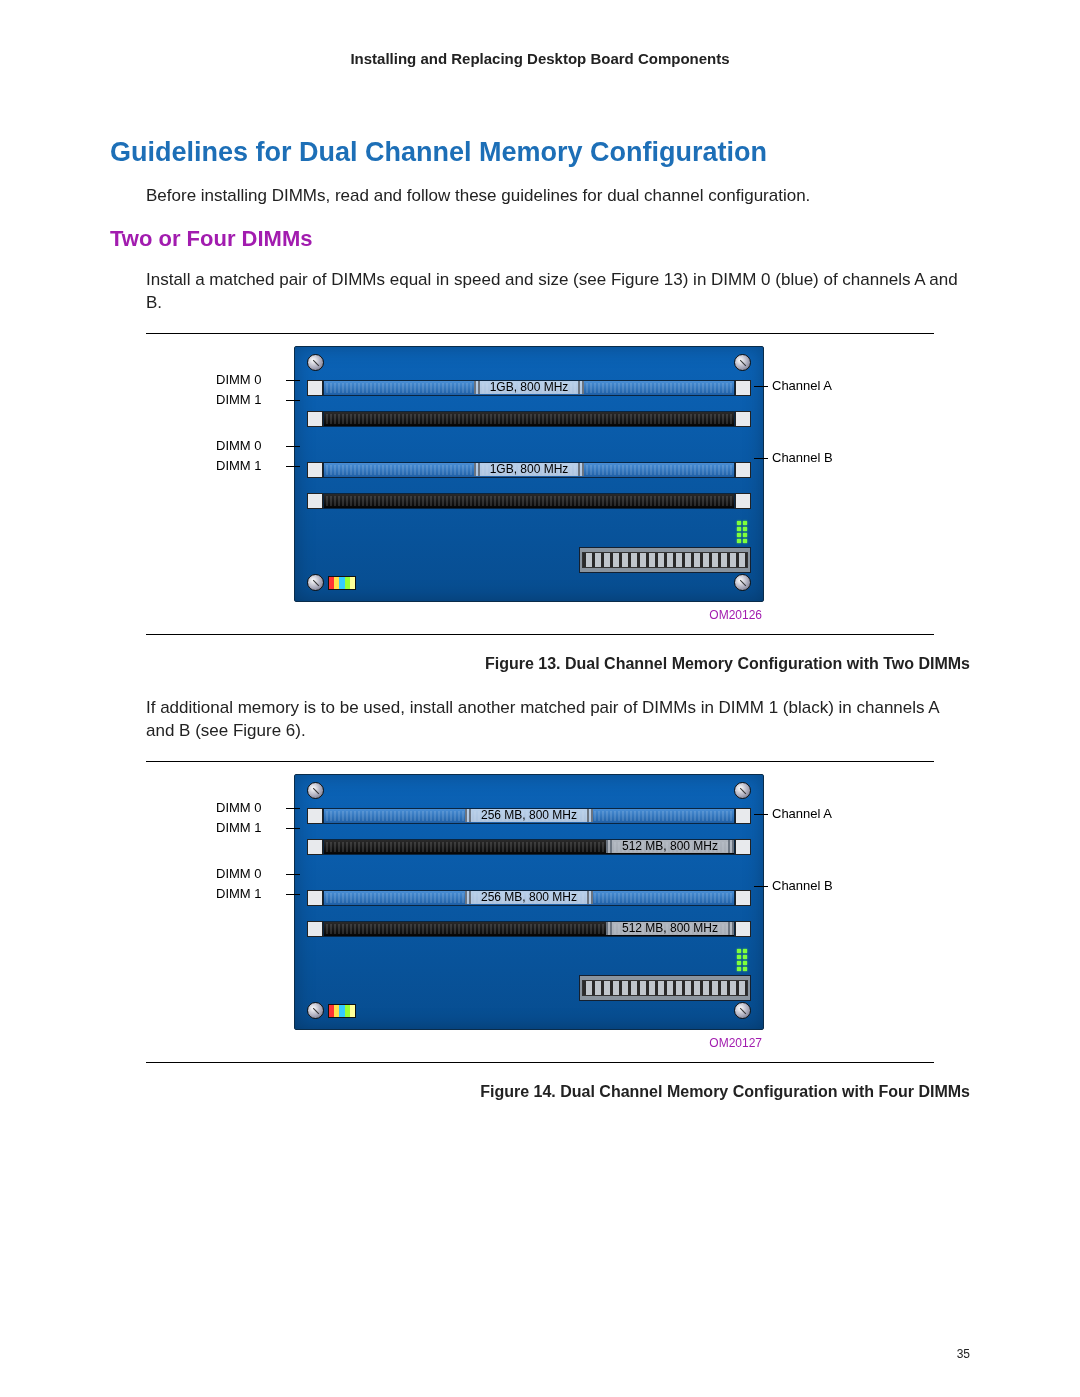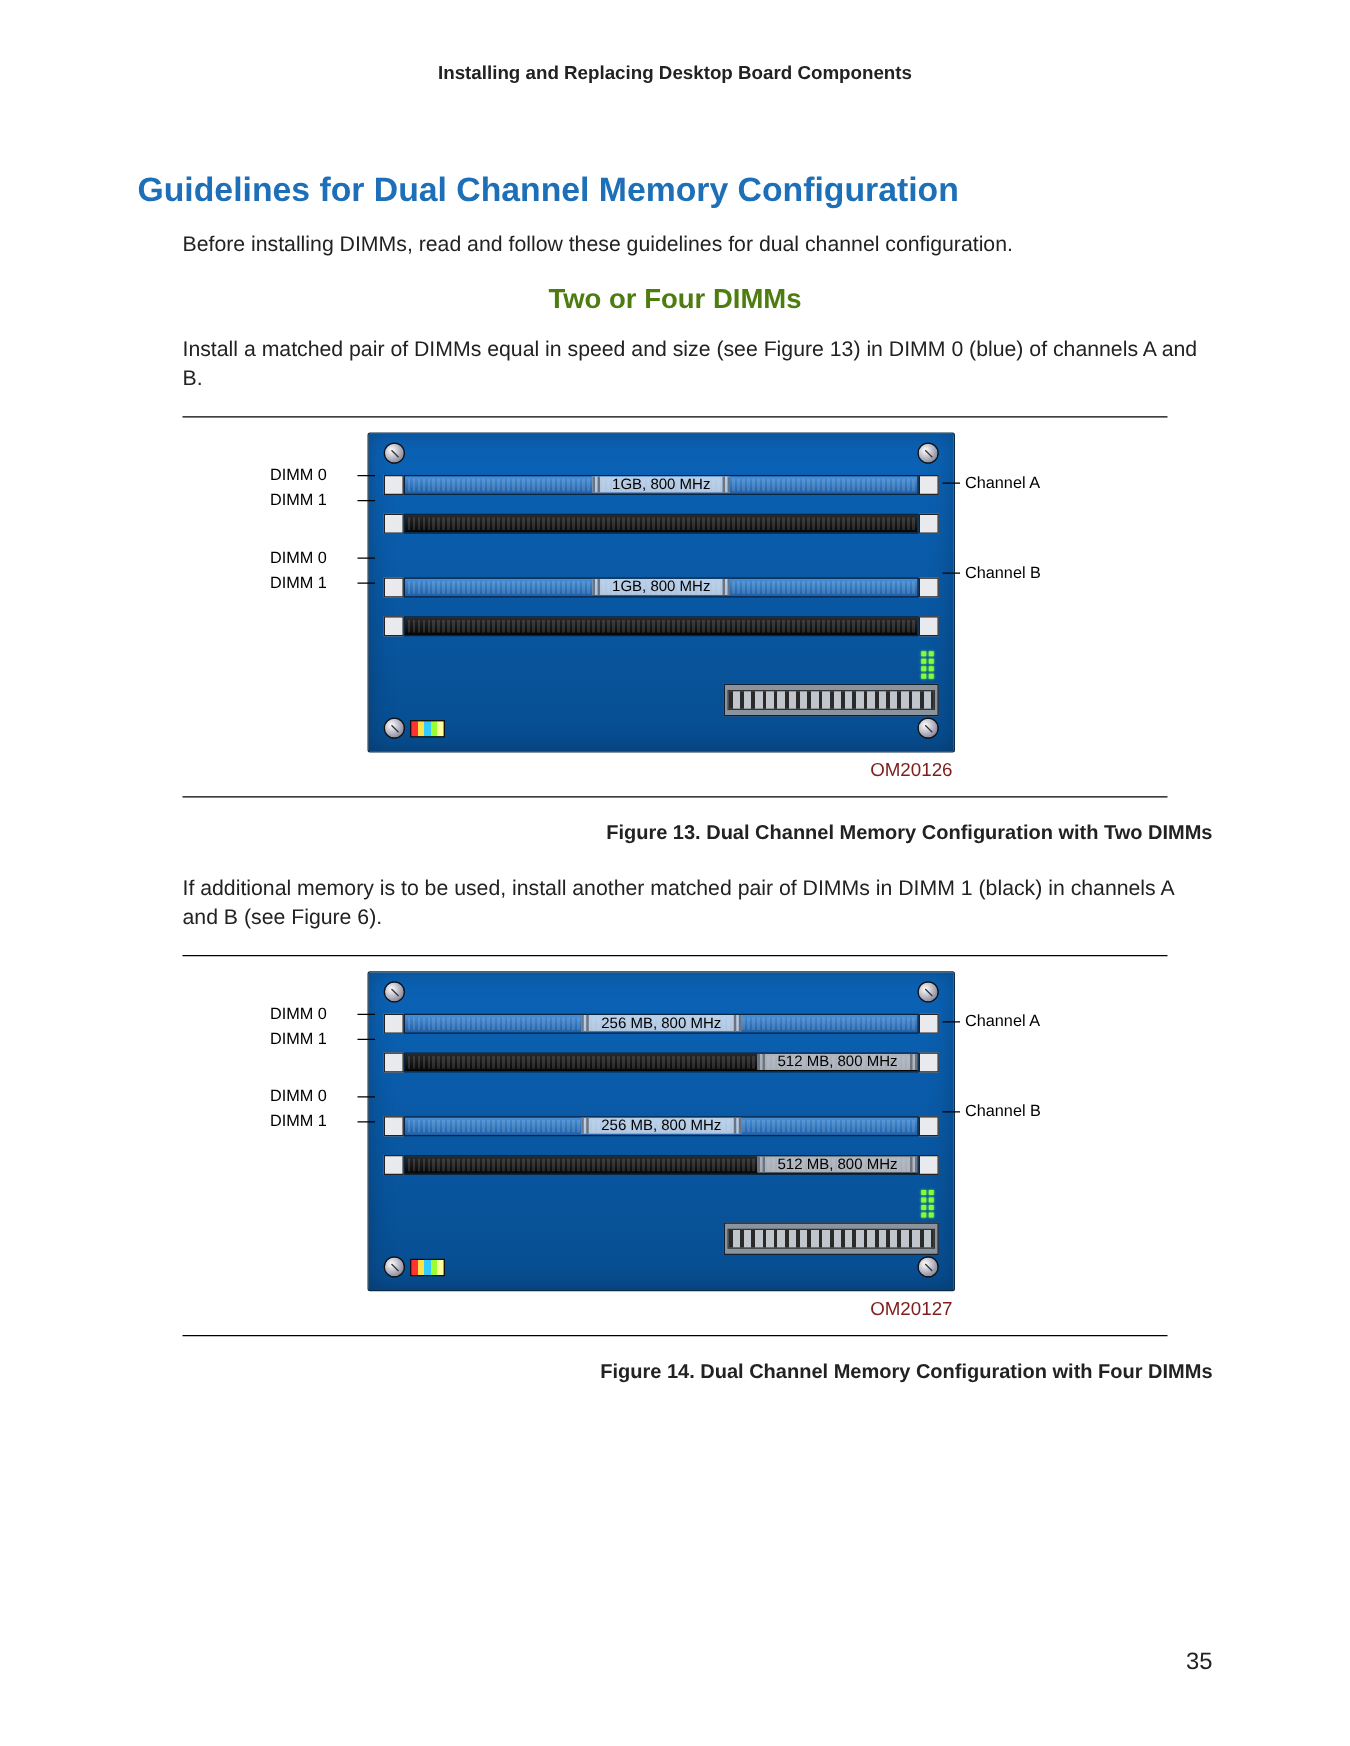--- a/index.html
+++ b/index.html
@@ -30,45 +30,44 @@
     font-size: 27px;
     margin: 0 0 10px 0;
   }
   .body-text {
     font-size: 17px;
     line-height: 1.35;
     margin-left: 36px;
     margin-bottom: 18px;
   }
   h2.sub-title {
-    color: #4d7c0f;
+    color: #a21caf;
     font-weight: bold;
     font-size: 22px;
     margin: 14px 0 4px 0;
-    text-align: center;
   }
   hr.rule {
     border: none;
     border-top: 1px solid #000;
     margin: 12px 36px;
   }
   .figure-wrap {
     margin: 0 36px;
   }
   .figure-caption {
     text-align: right;
     font-weight: bold;
     font-size: 16px;
     margin: 20px 0 24px 0;
   }
   .page-num {
     position: absolute;
-    bottom: 56px;
+    bottom: 36px;
     right: 110px;
-    font-size: 19px;
+    font-size: 12px;
     text-align: center;
   }
 
   
   .diagram {
     display: flex;
     align-items: stretch;
     justify-content: center;
     font-family: "Segoe UI", Tahoma, sans-serif;
     font-size: 13px;
@@ -207,23 +206,23 @@
     border: 1px solid #333;
   }
   .mini-port {
     width: 26px; height: 12px;
     background: linear-gradient(90deg,#f33 0 20%, #ffe14a 20% 40%, #3cf 40% 60%, #9f3 60% 80%, #ff9 80% 100%);
     border: 1px solid #111;
     margin-left: 4px;
   }
   .om-id {
     text-align: right;
-    font-size: 15px;
+    font-size: 12px;
     margin: 6px 2px 0 0;
-    color: #7f1d1d;
+    color: #a21caf;
   }
   .gap-between-groups { height: 14px; }
   .left-labels .grp-spacer { height: 26px; }
 </style>
 </head>
 <body>
 
 <div class="page">
 
   <div class="running-head">Installing and Replacing Desktop Board Components</div>

